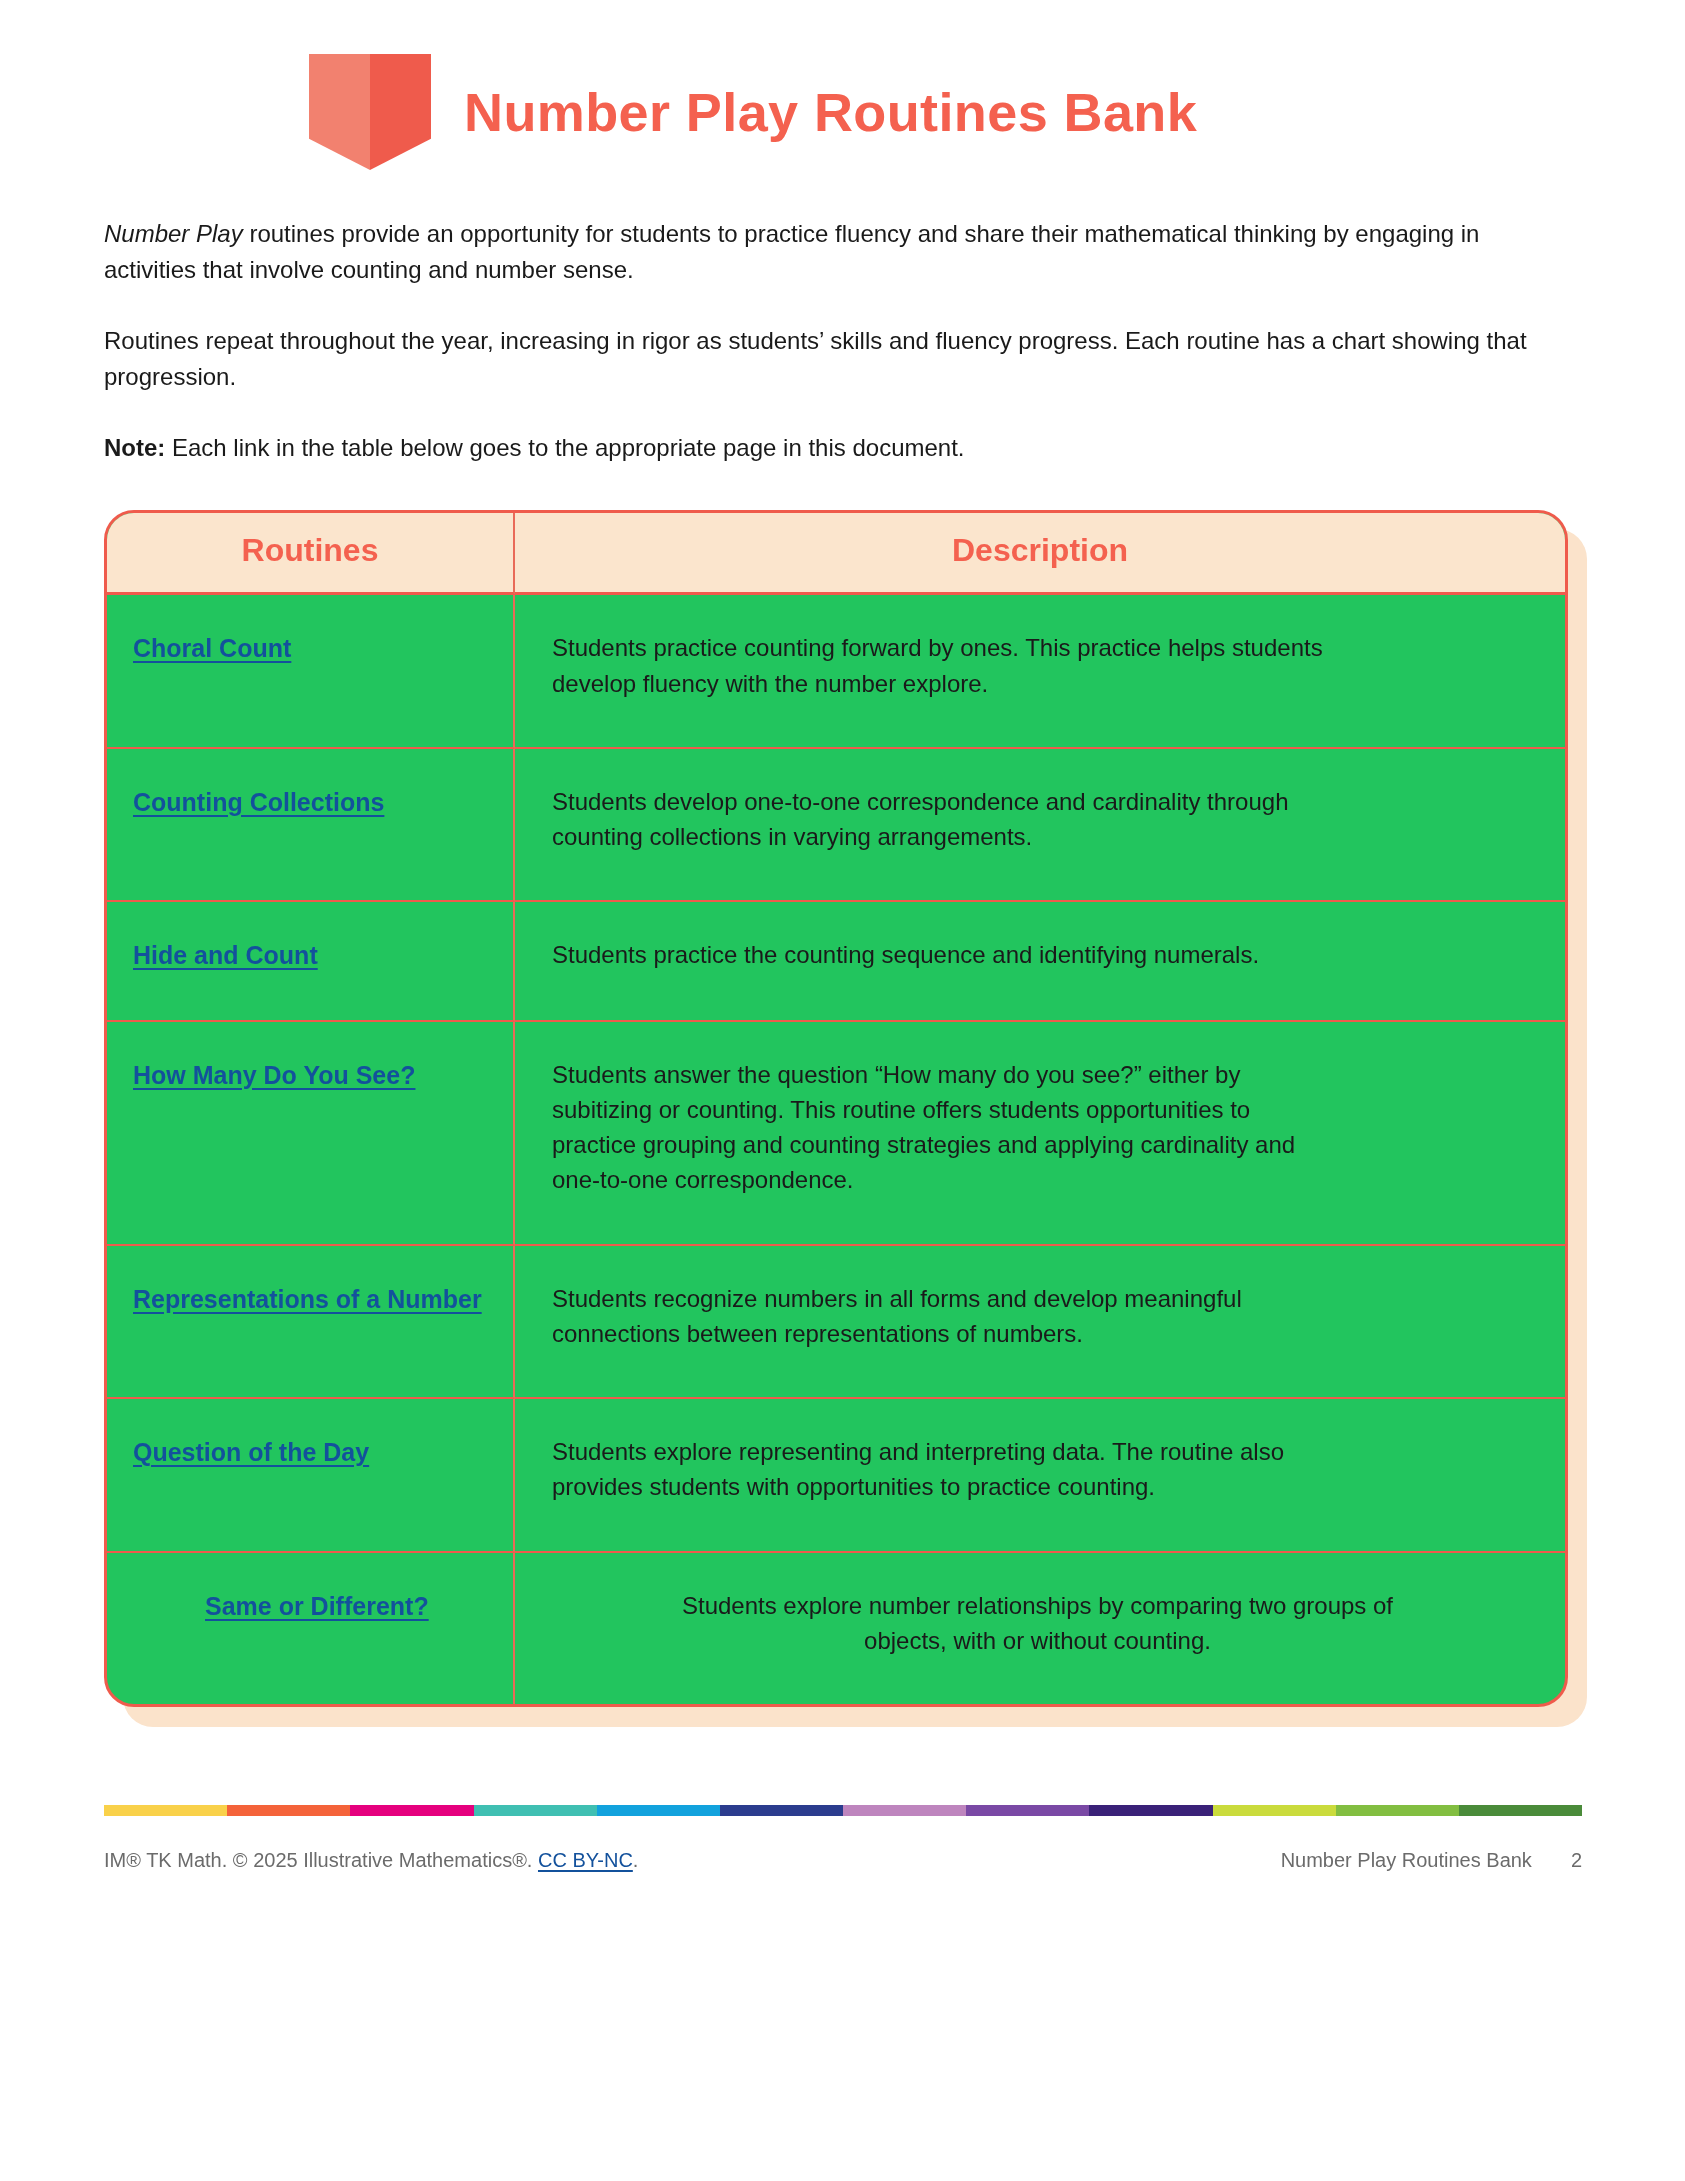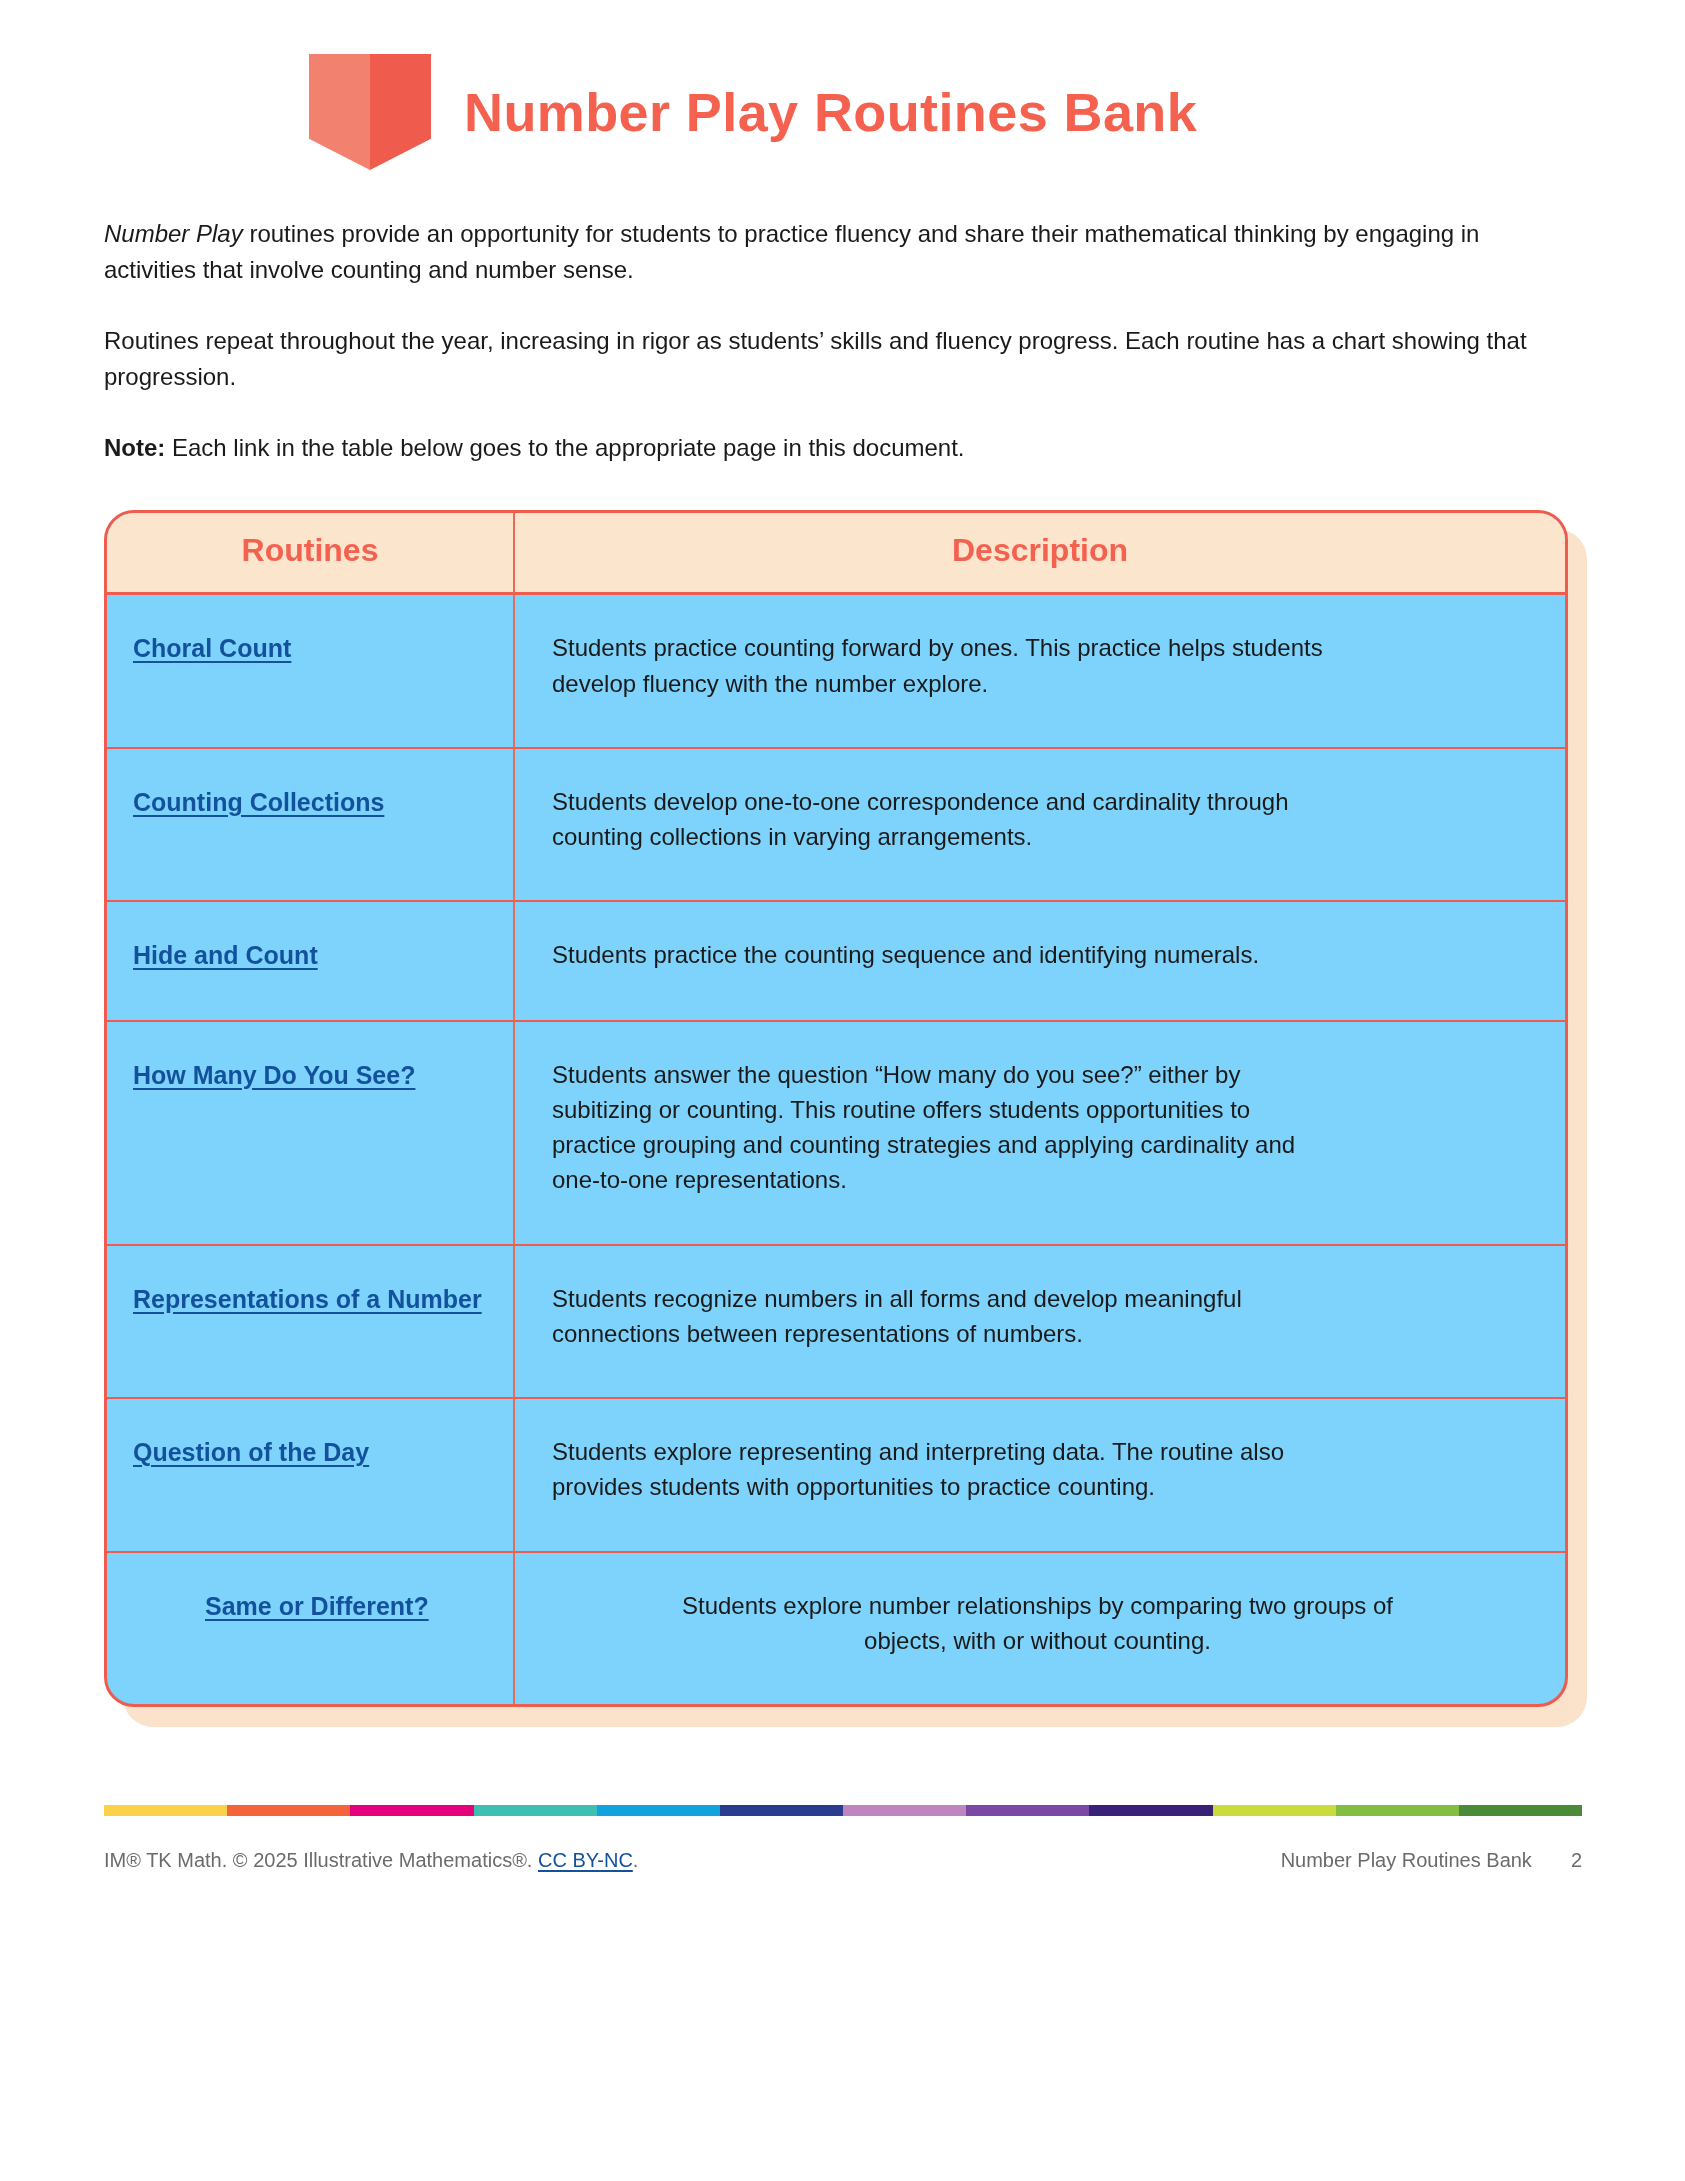--- a/index.html
+++ b/index.html
@@ -90,21 +90,21 @@
     border-radius: 30px;
     z-index: 0;
   }
 
   .routines-table {
     position: relative;
     z-index: 1;
     width: 1464px;
     border-collapse: separate;
     border-spacing: 0;
-    background: #7dd3fc;
+    background: #22c55e;
     border: 3.5px solid #EF5B4C;
     border-radius: 30px;
     overflow: hidden;
   }
 
   .routines-table th,
   .routines-table td {
     border-bottom: 2.6px solid #EF5B4C;
     vertical-align: top;
     text-align: left;
@@ -234,21 +234,21 @@
             <td class="col-desc">
               <span class="desc-line">Students practice the counting sequence and identifying numerals.</span>
             </td>
           </tr>
           <tr>
             <td class="col-routine"><span class="routine-link">How Many Do You See?</span></td>
             <td class="col-desc">
               <span class="desc-line">Students answer the question “How many do you see?” either by</span>
               <span class="desc-line">subitizing or counting. This routine offers students opportunities to</span>
               <span class="desc-line">practice grouping and counting strategies and applying cardinality and</span>
-              <span class="desc-line">one-to-one representations.</span>
+              <span class="desc-line">one-to-one correspondence.</span>
             </td>
           </tr>
           <tr>
             <td class="col-routine"><span class="routine-link">Representations of a Number</span></td>
             <td class="col-desc">
               <span class="desc-line">Students recognize numbers in all forms and develop meaningful</span>
               <span class="desc-line">connections between representations of numbers.</span>
             </td>
           </tr>
           <tr>

